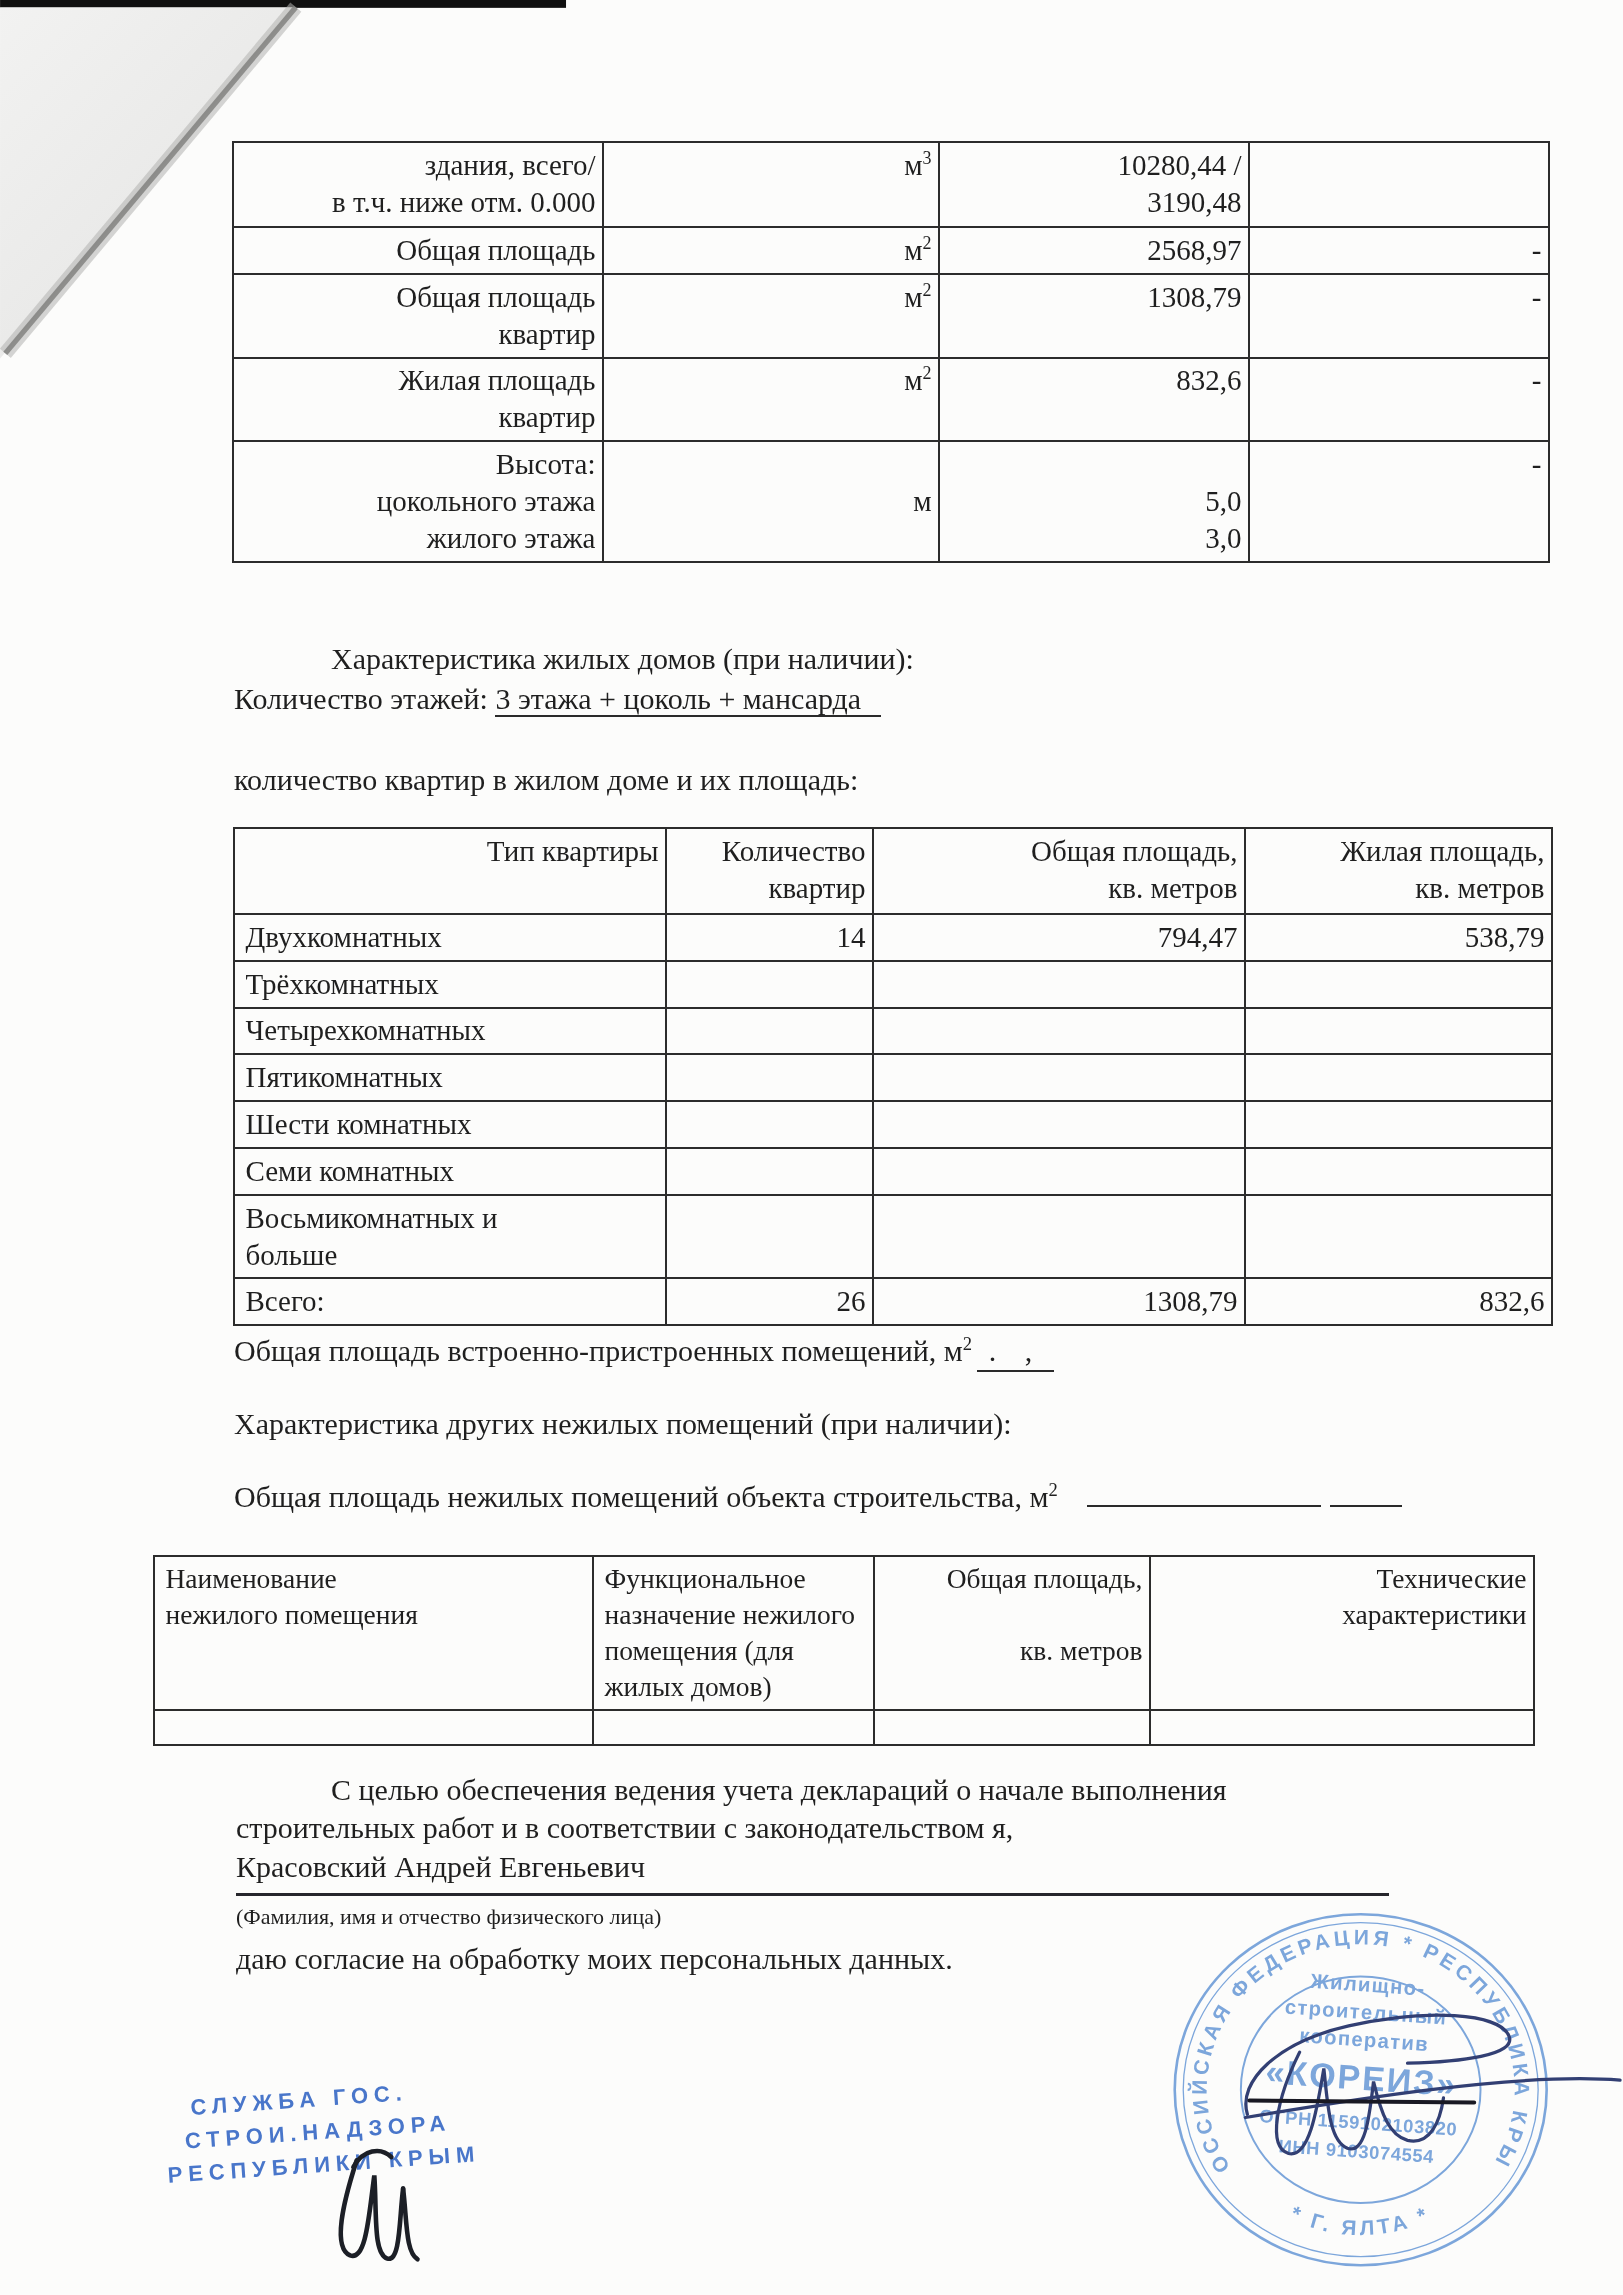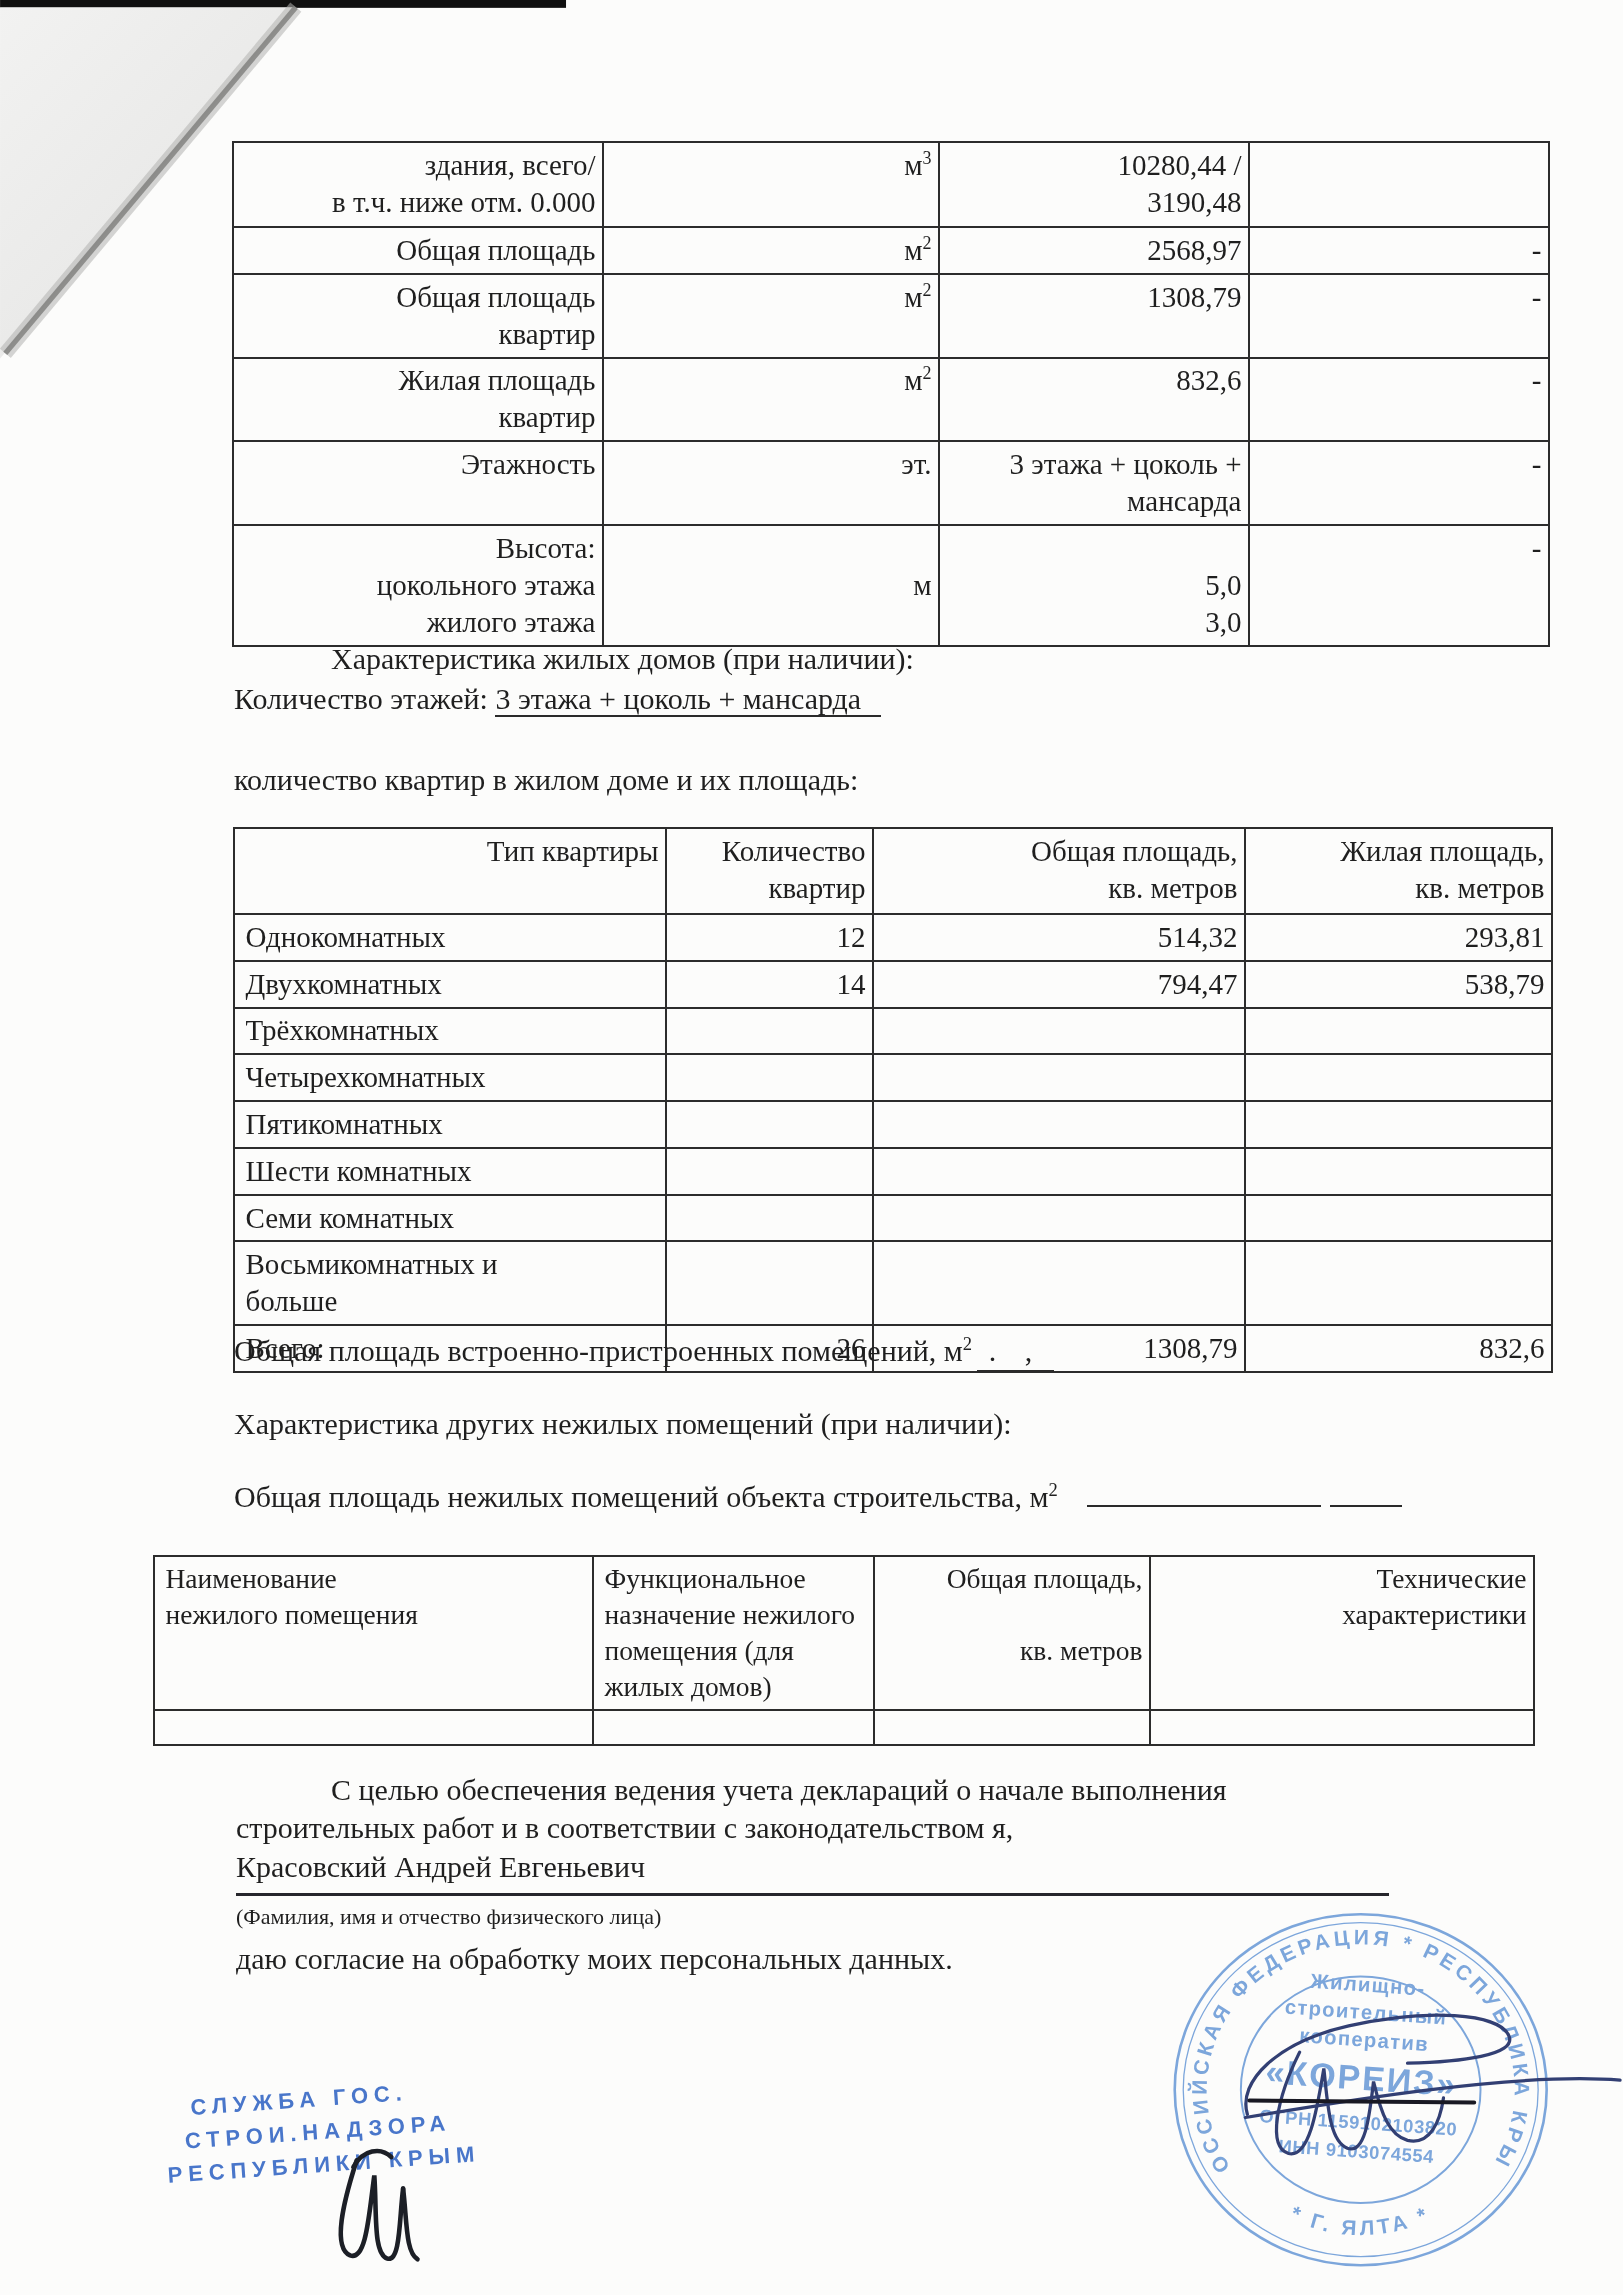--- a/index.html
+++ b/index.html
@@ -105,27 +105,20 @@
 квартир</td>
         <td class="c"><span>м</span><sup>2</sup></td>
         <td class="c">1308,79</td>
         <td class="c">-</td>
       </tr>
       <tr style="height:73px">
         <td class="c">Жилая площадь
 квартир</td>
         <td class="c"><span>м</span><sup>2</sup></td>
         <td class="c">832,6</td>
-        <td class="c">-</td>
-      </tr>
-      <tr style="height:80px">
-        <td class="c">Этажность</td>
-        <td class="c"><span>эт.</span><sup></sup></td>
-        <td class="c">3 этажа + цоколь +
-мансарда</td>
         <td class="c">-</td>
       </tr>
       <tr style="height:110px">
         <td class="c">Высота:
 цокольного этажа
 жилого этажа</td>
         <td class="c"><span>
 м</span><sup></sup></td>
         <td class="c">
 5,0
@@ -152,26 +145,20 @@
       </colgroup>
     <tbody>
       <tr style="height:86px">
         <td class="c">Тип квартиры</td>
         <td class="c">Количество
 квартир</td>
         <td class="c">Общая площадь,
 кв. метров</td>
         <td class="c">Жилая площадь,
 кв. метров</td>
-      </tr>
-      <tr style="height:41px">
-        <td class="l">Однокомнатных</td>
-        <td class="c">12</td>
-        <td class="c">514,32</td>
-        <td class="c">293,81</td>
       </tr>
       <tr style="height:41px">
         <td class="l">Двухкомнатных</td>
         <td class="c">14</td>
         <td class="c">794,47</td>
         <td class="c">538,79</td>
       </tr>
       <tr style="height:41px">
         <td class="l">Трёхкомнатных</td>
         <td class="c"></td>

